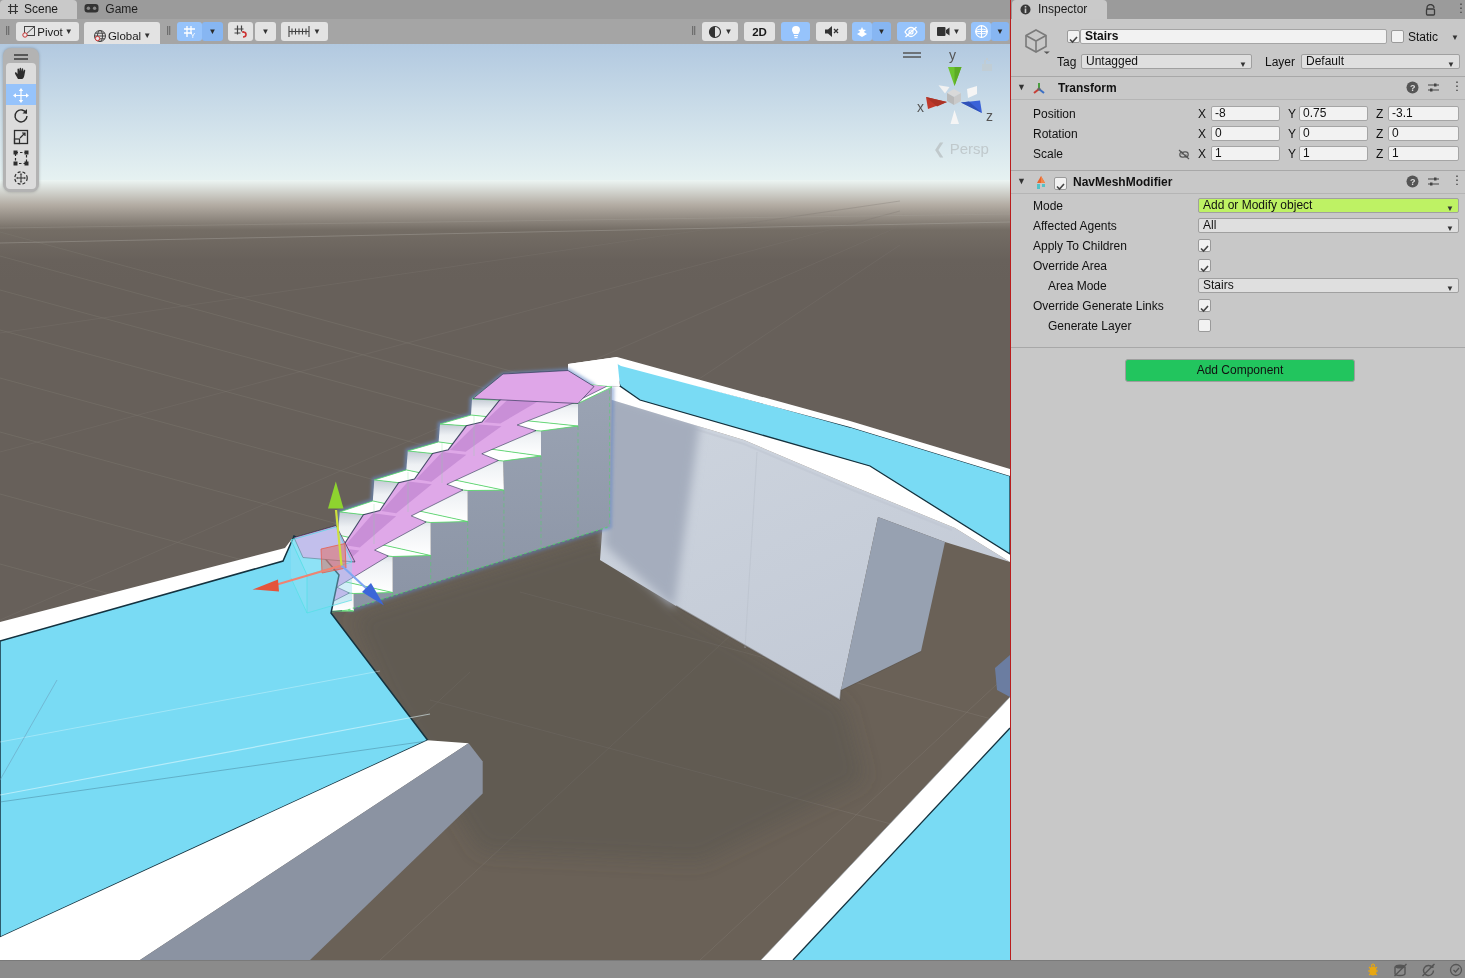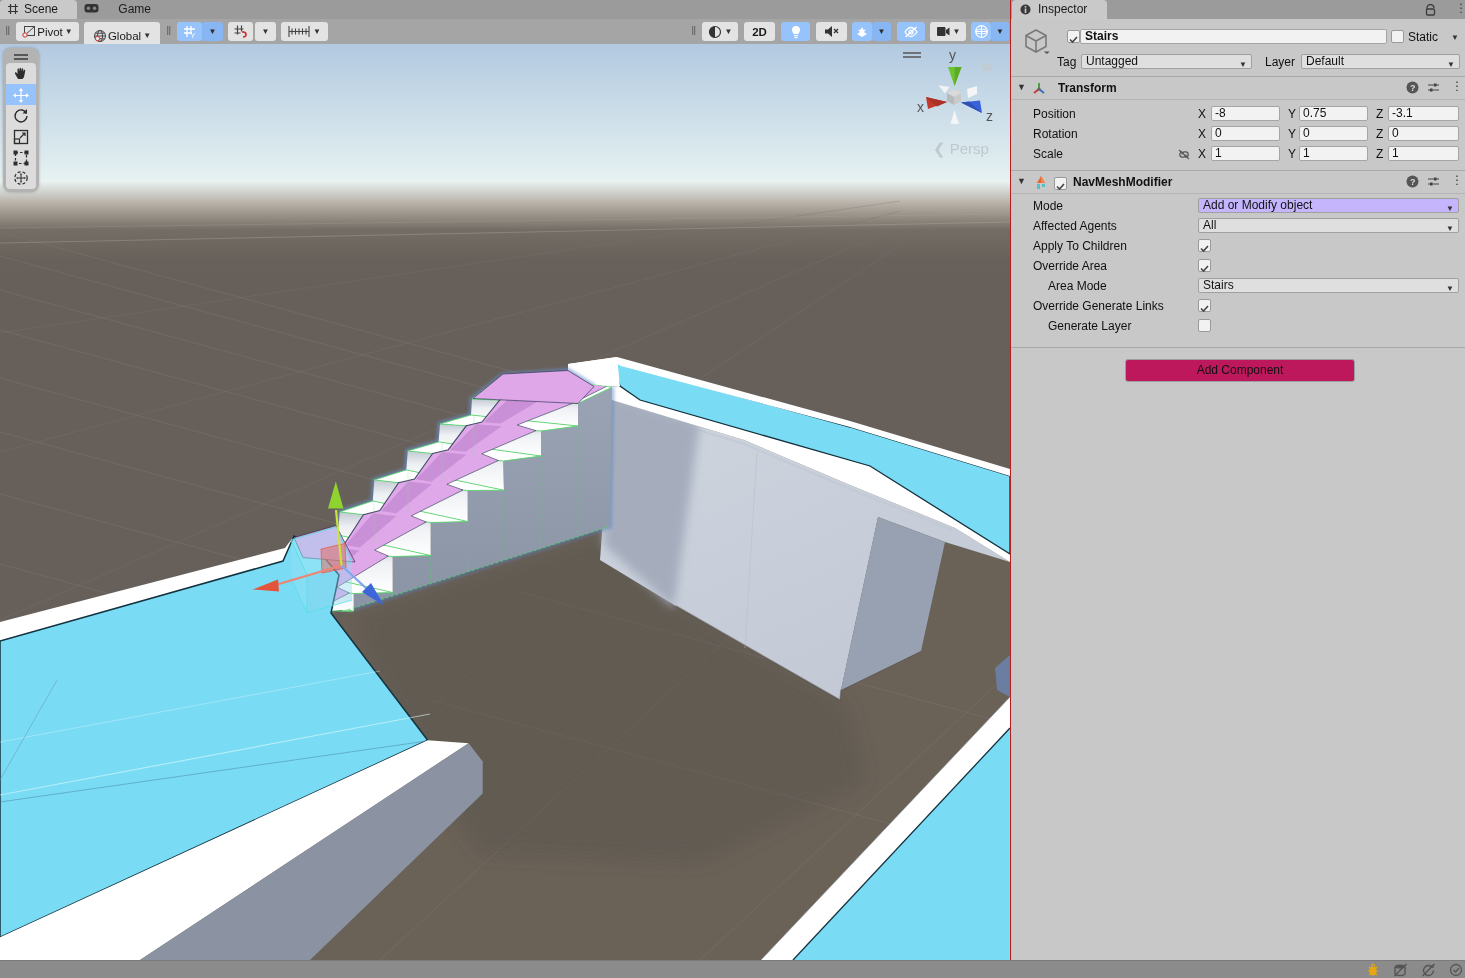--- a/index.html
+++ b/index.html
@@ -18,21 +18,21 @@
         </svg>
     </span>
     <span class="abs" style="left:24px;top:2px;color:#1a1a1a;">Scene</span>
   </div>
   <div class="abs" style="left:84px;top:2px;font-size:12px;color:#1d1d1d;">
     <svg width="15" height="11" viewBox="0 0 15 11" style="vertical-align:-1px;">
         <path d="M3.5 1h8a3 3 0 0 1 3 3v2.5a3 3 0 0 1-3 3h-8a3 3 0 0 1-3-3V4a3 3 0 0 1 3-3z" fill="#333"></path>
         <circle cx="4.4" cy="5.2" r="1.7" fill="#888"></circle>
         <circle cx="10.6" cy="5.2" r="1.7" fill="#888"></circle>
       </svg>
-    <span style="margin-left:16px;">Game</span>
+    <span style="margin-left:3px;">Game</span>
   </div>
 </div>
 
 <div class="abs" style="left:0;top:19px;width:1010px;height:25px;background:#a5a5a5;">
   <div class="abs" style="left:5px;top:4px;color:#666;font-size:13px;letter-spacing:1px;">‖</div>
   <div class="abs btn" style="left:16px;top:3px;width:63px;height:19px;font-size:11.5px;">
     <svg width="14" height="13" viewBox="0 0 14 13" style="margin-right:1px;">
         <rect x="2.5" y="1.5" width="10" height="9" fill="none" stroke="#444"></rect>
         <path d="M2.5 10.5 12.5 1.5" stroke="#444" fill="none"></path>
         <circle cx="3" cy="10" r="2.2" fill="#e8e8e8" stroke="#c33"></circle>
@@ -470,41 +470,41 @@
         </svg></span>
     <span class="abs" style="left:416px;top:3px;"><svg width="13" height="13" viewBox="0 0 13 13">
           <path d="M1 4h11M1 9h11" stroke="#444" stroke-width="1.2"></path>
           <rect x="7" y="2.5" width="2.5" height="3" fill="#444"></rect>
           <rect x="3" y="7.5" width="2.5" height="3" fill="#444"></rect>
         </svg></span>
     <span class="abs" style="left:440px;top:2px;font-size:12px;color:#333;">⋮</span>
   </div>
 
   <div class="abs" style="left:22px;top:199px;font-size:12px;color:#111;">Mode</div>
-  <div class="abs" style="left:187px;top:198px;width:261px;height:15px;background:#c4b5fd;border:1px solid #a0a0a0;border-radius:2px;font-size:12px;color:#111;padding:0 4px;line-height:13px;">Add or Modify object<span class="abs" style="right:4px;top:3px;font-size:8px;color:#333;">▼</span></div>
+  <div class="abs" style="left:187px;top:198px;width:261px;height:15px;background:#bef264;border:1px solid #a0a0a0;border-radius:2px;font-size:12px;color:#111;padding:0 4px;line-height:13px;">Add or Modify object<span class="abs" style="right:4px;top:3px;font-size:8px;color:#333;">▼</span></div>
   <div class="abs" style="left:22px;top:219px;font-size:12px;color:#111;">Affected Agents</div>
   <div class="abs" style="left:187px;top:218px;width:261px;height:15px;background:#dfdfdf;border:1px solid #a0a0a0;border-radius:2px;font-size:12px;color:#111;padding:0 4px;line-height:13px;">All<span class="abs" style="right:4px;top:3px;font-size:8px;color:#333;">▼</span></div>
   <div class="abs" style="left:22px;top:239px;font-size:12px;color:#111;">Apply To Children</div>
   <div class="abs" style="left:187px;top:239px;width:13px;height:13px;background:#f2f2f2;border:1px solid #9a9a9a;border-radius:2px;"><svg width="11" height="11" viewBox="0 0 11 11">
         <path d="M2 5.5l2.5 2.5L9 3" fill="none" stroke="#444" stroke-width="1.6"></path>
       </svg></div>
   <div class="abs" style="left:22px;top:259px;font-size:12px;color:#111;">Override Area</div>
   <div class="abs" style="left:187px;top:259px;width:13px;height:13px;background:#f2f2f2;border:1px solid #9a9a9a;border-radius:2px;"><svg width="11" height="11" viewBox="0 0 11 11">
         <path d="M2 5.5l2.5 2.5L9 3" fill="none" stroke="#444" stroke-width="1.6"></path>
       </svg></div>
   <div class="abs" style="left:37px;top:279px;font-size:12px;color:#111;">Area Mode</div>
   <div class="abs" style="left:187px;top:278px;width:261px;height:15px;background:#dfdfdf;border:1px solid #a0a0a0;border-radius:2px;font-size:12px;color:#111;padding:0 4px;line-height:13px;">Stairs<span class="abs" style="right:4px;top:3px;font-size:8px;color:#333;">▼</span></div>
   <div class="abs" style="left:22px;top:299px;font-size:12px;color:#111;">Override Generate Links</div>
   <div class="abs" style="left:187px;top:299px;width:13px;height:13px;background:#f2f2f2;border:1px solid #9a9a9a;border-radius:2px;"><svg width="11" height="11" viewBox="0 0 11 11">
         <path d="M2 5.5l2.5 2.5L9 3" fill="none" stroke="#444" stroke-width="1.6"></path>
       </svg></div>
   <div class="abs" style="left:37px;top:319px;font-size:12px;color:#111;">Generate Layer</div>
   <div class="abs" style="left:187px;top:319px;width:13px;height:13px;background:#f2f2f2;border:1px solid #9a9a9a;border-radius:2px;"></div>
   <div class="abs" style="left:0;top:347px;width:455px;height:1px;background:#a8a8a8;"></div>
-  <div class="abs" style="left:114px;top:359px;width:230px;height:23px;background:#be185d;border:1px solid #9e9e9e;border-radius:3px;font-size:12px;color:#111;text-align:center;line-height:21px;">Add Component</div>
+  <div class="abs" style="left:114px;top:359px;width:230px;height:23px;background:#22c55e;border:1px solid #9e9e9e;border-radius:3px;font-size:12px;color:#111;text-align:center;line-height:21px;">Add Component</div>
 </div>
 
 <div class="abs" style="left:0;top:960px;width:1465px;height:18px;background:#8b8b8b;border-top:1px solid #7a7a7a;">
   <svg class="abs" style="left:1366px;top:2px;" width="14" height="14" viewBox="0 0 14 14">
       <ellipse cx="7" cy="8" rx="3.5" ry="4.5" fill="#e8a711"></ellipse>
       <path d="M3 4l2 2M11 4L9 6M2 8h2M10 8h2M3 12l2-1.5M11 12l-2-1.5M5.5 3.5C5.5 2 6 1 7 1s1.5 1 1.5 2.5" stroke="#e8a711" stroke-width="1.2" fill="none"></path>
     </svg>
   <svg class="abs" style="left:1393px;top:2px;" width="15" height="14" viewBox="0 0 15 14">
       <ellipse cx="7" cy="3.5" rx="5" ry="2" fill="#555"></ellipse>
       <path d="M2 3.5v7c0 1.1 2.2 2 5 2s5-.9 5-2v-7" fill="none" stroke="#555" stroke-width="1.4"></path>

